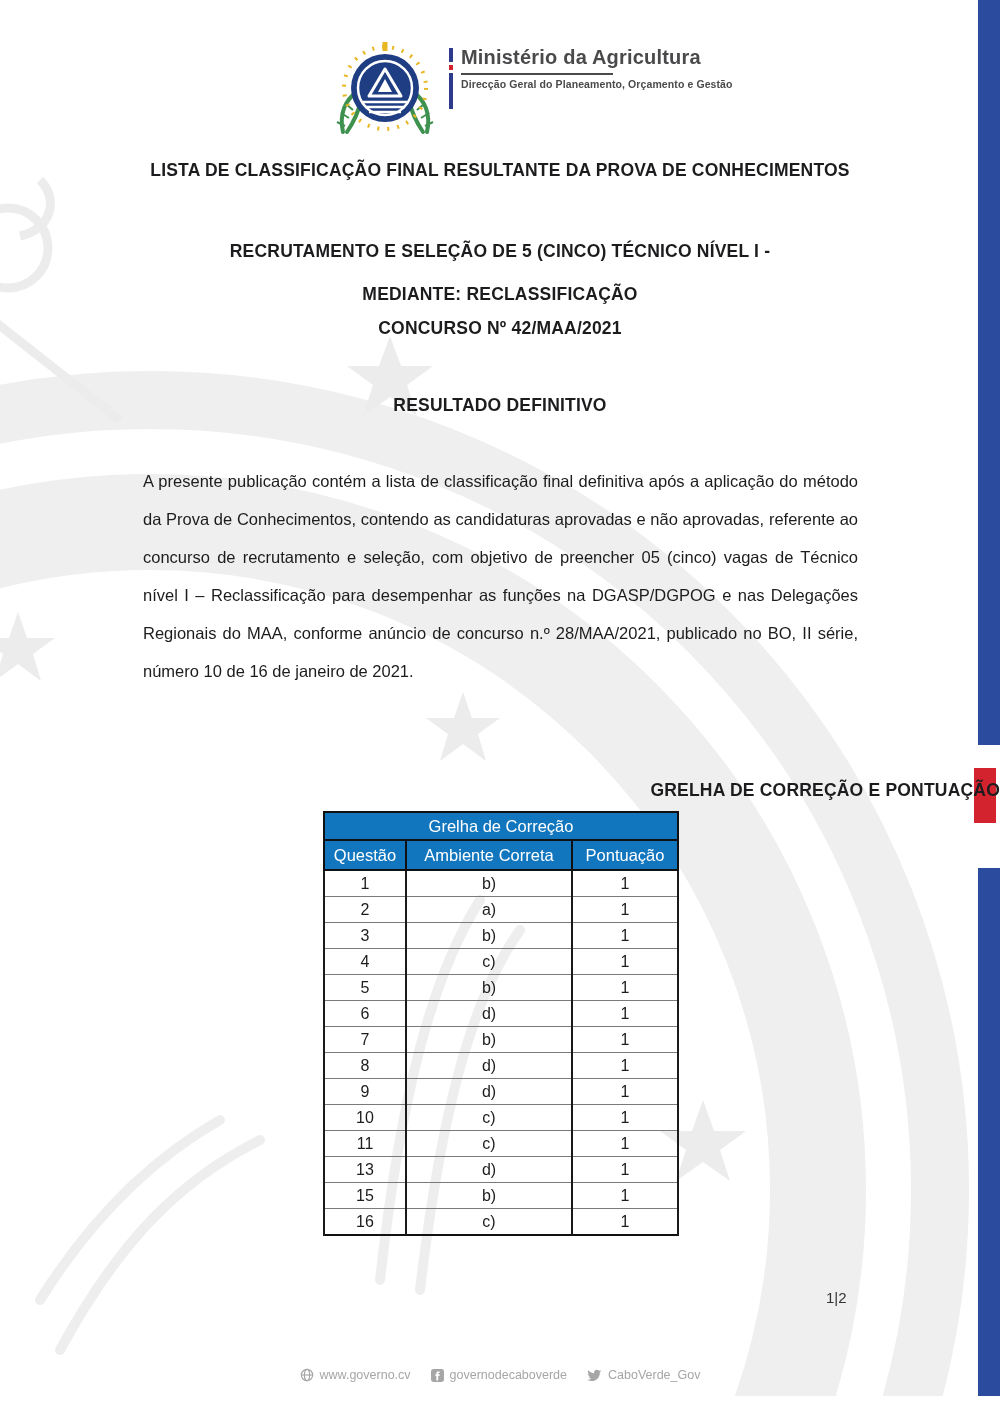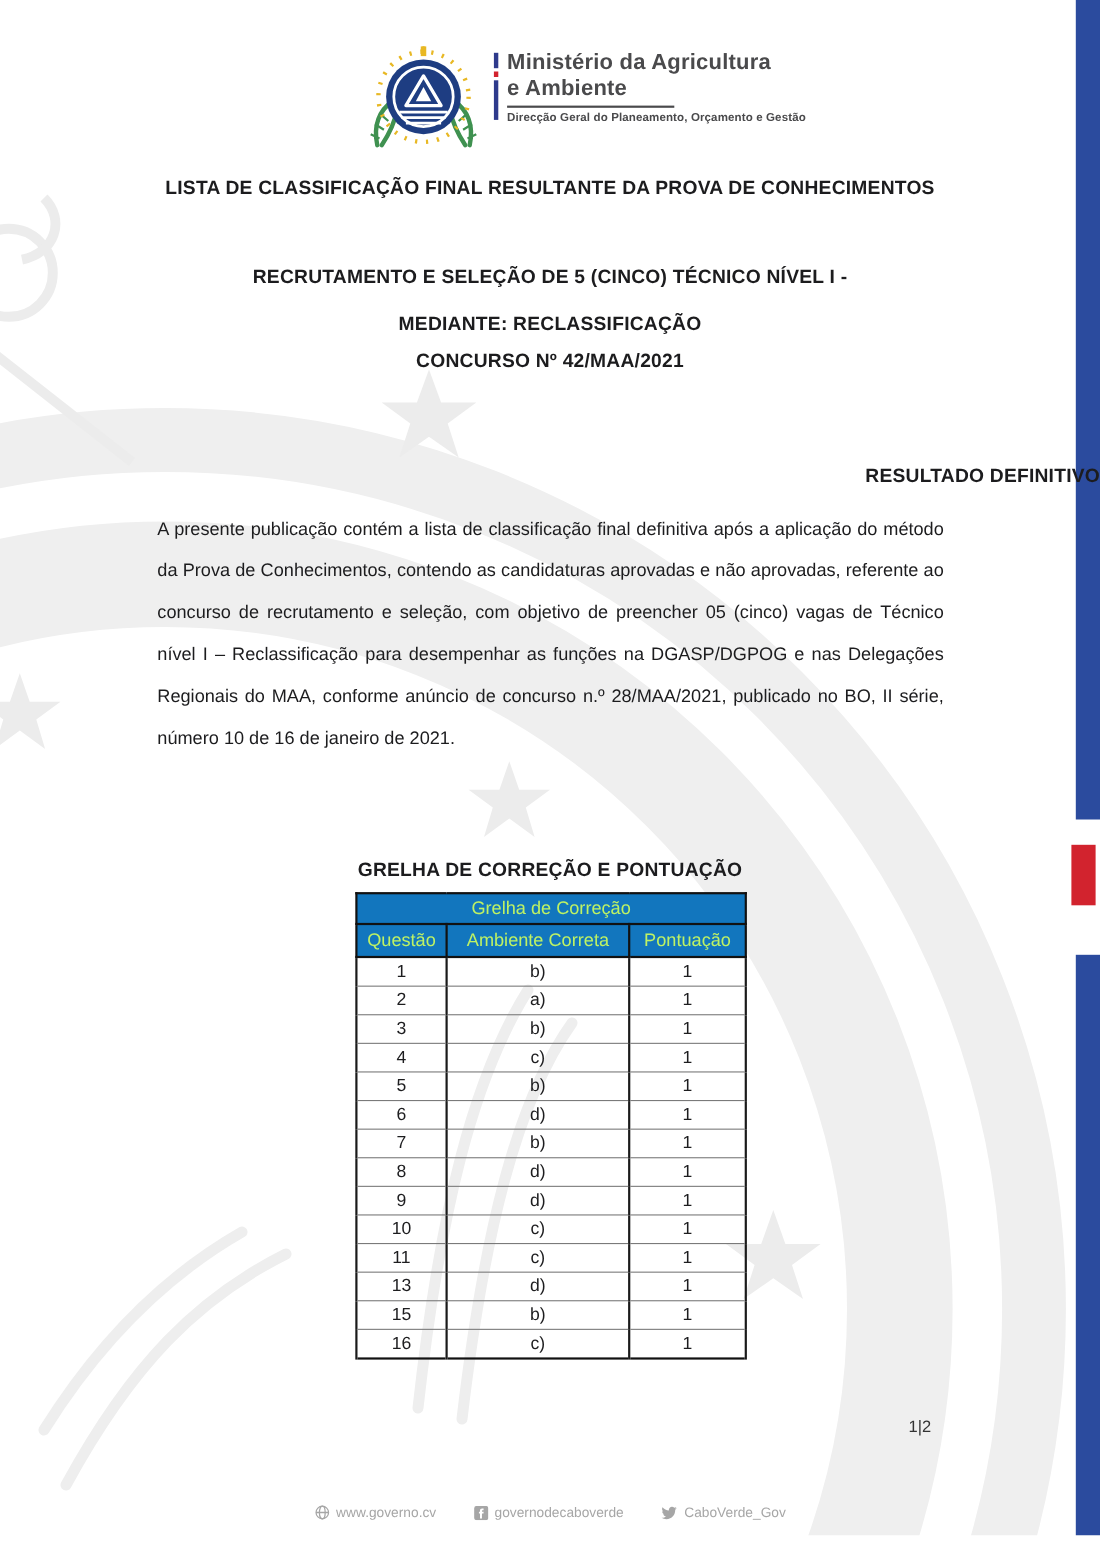--- a/index.html
+++ b/index.html
@@ -29,54 +29,54 @@
   }
   .ministry .rule{width:152px;height:2px;background:#4a4a4c;margin:4px 0 3px 0;}
   .ministry .sub{font-size:10.5px;font-weight:bold;color:#4a4a4c;letter-spacing:0.1px;}
   
   .doc-title{position:absolute;left:0;width:1000px;text-align:center;
     font-size:17.5px;font-weight:600;letter-spacing:0.2px;color:#1c1c1e;}
   .t-main{top:160px;}
   .t-sub1{top:241px;}
   .t-sub2{top:284px;}
   .t-sub3{top:318px;}
-  .t-result{top:422px;text-align:right;}
+  .t-result{top:395px;}
   .paragraph{
     position:absolute;left:143px;top:462px;width:715px;
     font-size:16.5px;line-height:38px;text-align:justify;color:#1c1c1e;
   }
   .grelha-heading{
-    position:absolute;left:0;width:1000px;top:780px;text-align:center;
+    position:absolute;left:0;width:1000px;top:780px;text-align:right;
     font-size:17.5px;font-weight:600;letter-spacing:0.2px;color:#1c1c1e;
   }
   
   table.grelha{
     position:absolute;left:323px;top:811px;width:354px;
     border-collapse:collapse;table-layout:fixed;
     font-size:16px;color:#1d1d1f;background:transparent;
   }
   table.grelha col.c1{width:82px;}
   table.grelha col.c2{width:166px;}
   table.grelha col.c3{width:106px;}
   table.grelha th{
-    background:#1276be;color:#bef264;font-weight:normal;font-size:16.5px;
+    background:#1276be;color:#ffffff;font-weight:normal;font-size:16.5px;
     border:2px solid #111111;padding:2px 0;height:24px;text-align:center;margin-left:40px;
   }
   table.grelha th.title-row{height:22px;}
   table.grelha td{
     border-left:2px solid #1a1a1a;border-right:2px solid #1a1a1a;
     border-top:1px solid #7a7a7a;border-bottom:1px solid #7a7a7a;
     text-align:center;height:25px;padding:0;background:transparent;
   }
   table.grelha{border:2px solid #111111;}
   
   .page-number{position:absolute;left:826px;top:1289px;font-size:15px;color:#333;}
   .footer{
     position:absolute;left:0;top:1368px;width:1000px;
-    display:flex;justify-content:center;align-items:center;gap:34px;
+    display:flex;justify-content:center;align-items:center;gap:20px;
     color:#a6a6a6;font-size:12.5px;
   }
   .footer .item{display:flex;align-items:center;gap:6px;}
   .footer svg{display:block;}
 </style>
 </head>
 <body>
 
 <div class="page">
 
@@ -147,21 +147,20 @@
         <line x1="44" y1="70" x2="76" y2="70"></line>
       </g>
     </svg>
     <div class="sepbar">
       <div class="seg1"></div>
         <div class="segr"></div>
         <div class="seg2"></div>
     </div>
     <div class="ministry">
       <div class="l1">Ministério da Agricultura</div>
-      <div class="l2">e Ambiente</div>
       <div class="rule"></div>
       <div class="sub">Direcção Geral do Planeamento, Orçamento e Gestão</div>
     </div>
   </div>
 
   <div class="doc-title t-main">LISTA DE CLASSIFICAÇÃO FINAL RESULTANTE DA PROVA DE CONHECIMENTOS</div>
   <div class="doc-title t-sub1">RECRUTAMENTO E SELEÇÃO DE 5 (CINCO) TÉCNICO NÍVEL I -</div>
   <div class="doc-title t-sub2">MEDIANTE: RECLASSIFICAÇÃO</div>
   <div class="doc-title t-sub3">CONCURSO Nº 42/MAA/2021</div>
   <div class="doc-title t-result">RESULTADO DEFINITIVO</div>

